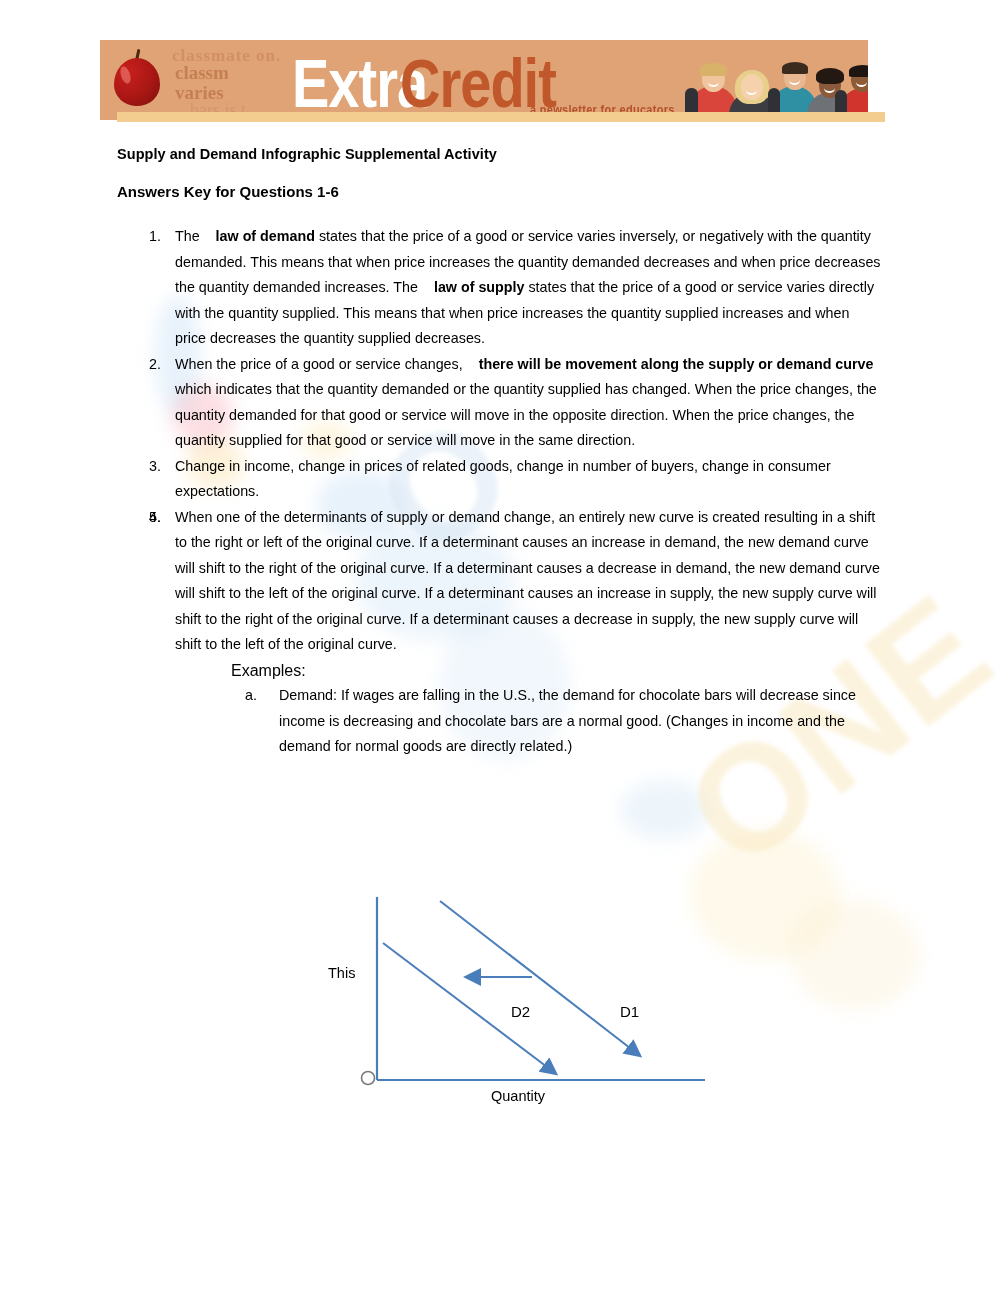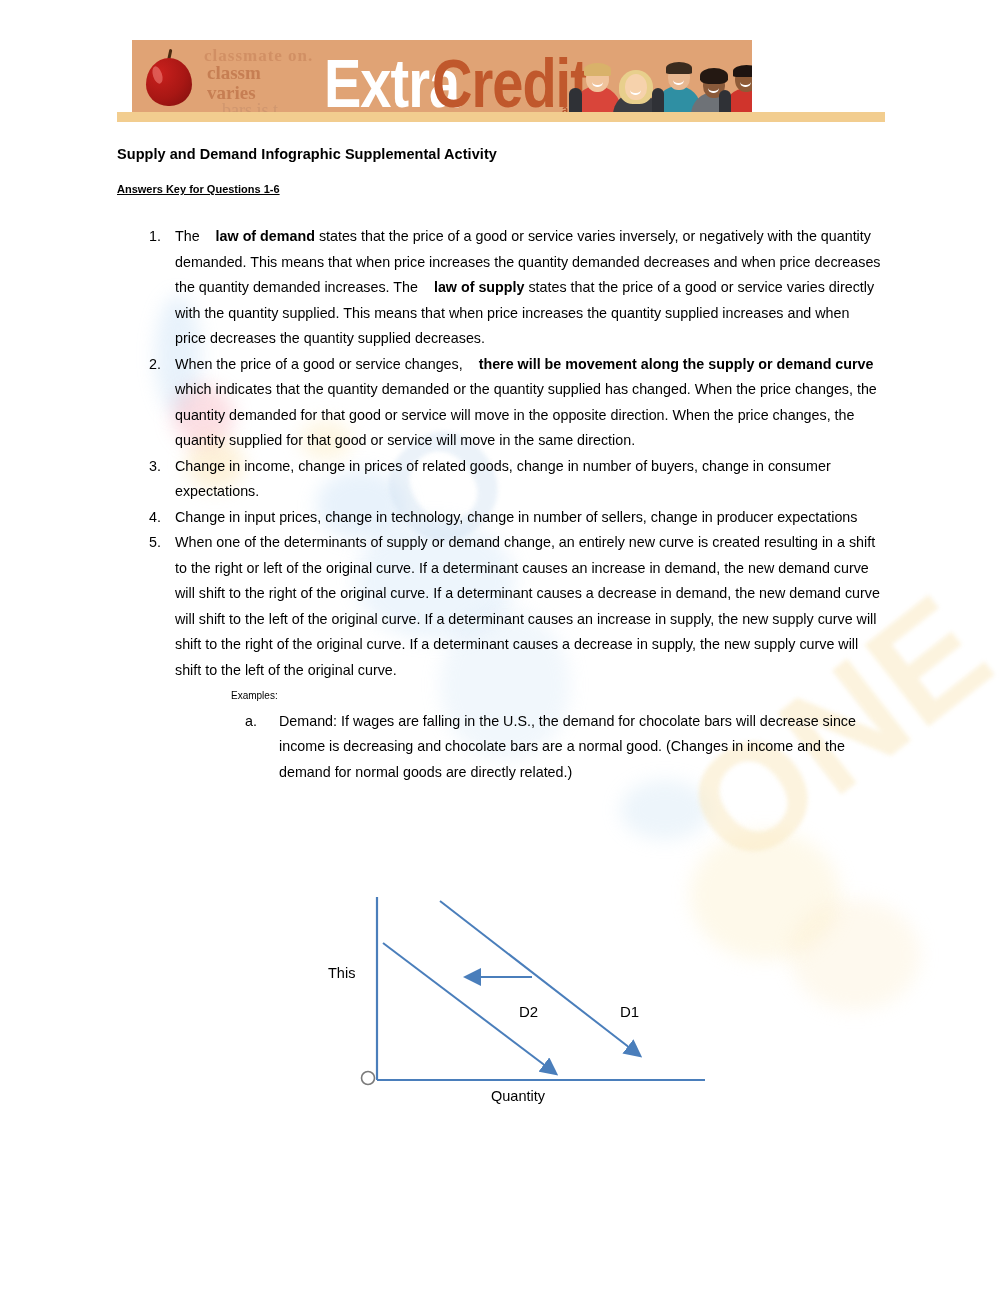--- a/index.html
+++ b/index.html
@@ -34,23 +34,23 @@
     letter-spacing: 2px;
     transform: rotate(-38deg);
     transform-origin: left top;
     white-space: nowrap;
     filter: blur(2.2px);
   }
 
   
   .banner {
     position: absolute;
-    left: 132px;
+    left: 100px;
     top: 40px;
-    width: 620px;
+    width: 768px;
     height: 80px;
     background: #e0a375;
     overflow: hidden;
     z-index: 2;
     padding-left: 31px;
   }
   .banner-bottom-bar {
     position: absolute;
     left: 117px;
     top: 112px;
@@ -170,23 +170,22 @@
     left: 117px;
     top: 146px;
     font-size: 14.5px;
     font-weight: bold;
     letter-spacing: 0.05px;
   }
   .subtitle {
     position: absolute;
     left: 117px;
     top: 183px;
-    font-size: 11px;
-    font-weight: bold;
-    text-decoration: underline;
+    font-size: 15px;
+    font-weight: bold;
   }
 
   ol.main-list {
     position: absolute;
     left: 117px;
     top: 224px;
     width: 766px;
     margin: 0;
     padding: 0 0 0 58px;
     list-style: none;
@@ -202,21 +201,21 @@
     position: absolute;
     left: -40px;
     width: 26px;
     text-align: right;
     font-size: 14.3px;
   }
   ol.main-list > li.indent-first .body-text { text-indent: 8px; }
 
   .examples-line {
     margin-left: 56px;
-    font-size: 10px;
+    font-size: 16px;
     line-height: 25.5px;
   }
   ol.sub-list {
     margin: 0;
     padding: 0 0 0 104px;
     list-style: none;
   }
   ol.sub-list > li {
     position: relative;
     font-size: 14.3px;
@@ -241,21 +240,21 @@
   }
   .chart-label {
     position: absolute;
     font-size: 14.5px;
     font-family: "Liberation Sans", sans-serif;
     color: #000;
   }
   .lbl-price    { left: 13px;  top: 80px; }
   .lbl-quantity { left: 148px; top: 203px; margin-left: 28px; }
   .lbl-d1       { left: 305px; top: 118px; font-size: 15px; }
-  .lbl-d2       { left: 204px; top: 118px; font-size: 15px; }
+  .lbl-d2       { left: 196px; top: 118px; font-size: 15px; }
 </style>
 </head>
 <body>
 
 <div class="watermark-layer">
   <div class="wm-blob" style="left:155px; top:295px; width:46px; height:120px; background:rgba(150,195,235,0.22);"></div>
   <div class="wm-blob" style="left:172px; top:385px; width:62px; height:62px; background:rgba(245,150,165,0.30);"></div>
   <div class="wm-blob" style="left:186px; top:438px; width:58px; height:52px; background:rgba(250,215,140,0.32);"></div>
   <div class="wm-blob" style="left:300px; top:420px; width:52px; height:40px; background:rgba(252,226,160,0.30);"></div>
   <div class="wm-blob" style="left:316px; top:470px; width:90px; height:70px; background:rgba(168,205,240,0.26);"></div>
@@ -345,21 +344,20 @@
       <span class="body-text"><span>When the price of a good or service changes, </span><b>there will be movement along the supply or demand curve</b><span> which indicates that the quantity demanded or the quantity supplied has changed.  When the price changes, the quantity demanded for that good or service will move in the opposite direction.  When the price changes, the quantity supplied for that good or service will move in the same direction.</span></span>
     </li>
 
     <li>
       <span class="marker">3.</span>
       <span class="body-text"><span>Change in income, change in prices of related goods, change in number of buyers, change in consumer expectations.</span></span>
     </li>
 
     <li>
       <span class="marker">4.</span>
-      <span class="body-text"><span>Change in input prices, change in technology, change in number of sellers, change in producer expectations</span></span>
     </li>
 
     <li>
       <span class="marker">5.</span>
       <span class="body-text"><span>When one of the determinants of supply or demand change, an entirely new curve is created resulting in a shift to the right or left of the original curve.  If a determinant causes an increase in demand, the new demand curve will shift to the right of the original curve. If a determinant causes a decrease in demand, the new demand curve will shift to the left of the original curve. If a determinant causes an increase in supply, the new supply curve will shift to the right of the original curve.  If a determinant causes a decrease in supply, the new supply curve will shift to the left of the original curve.</span></span>
 
       <div class="examples-line">Examples:</div>
 
       <ol class="sub-list">
         <li>

